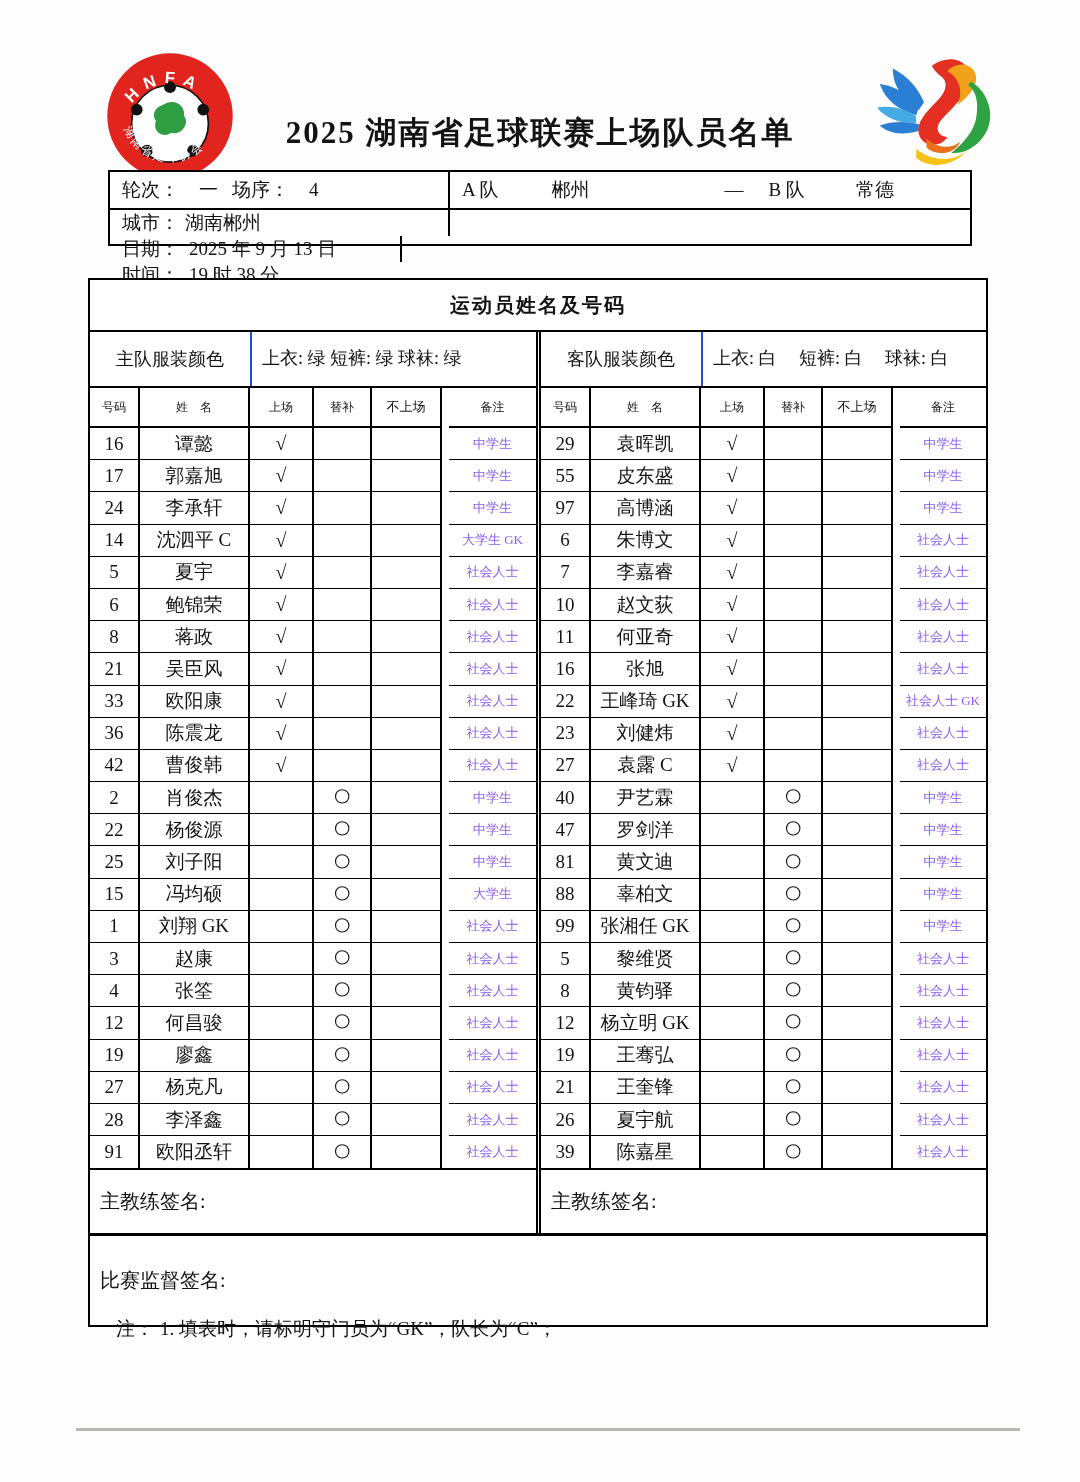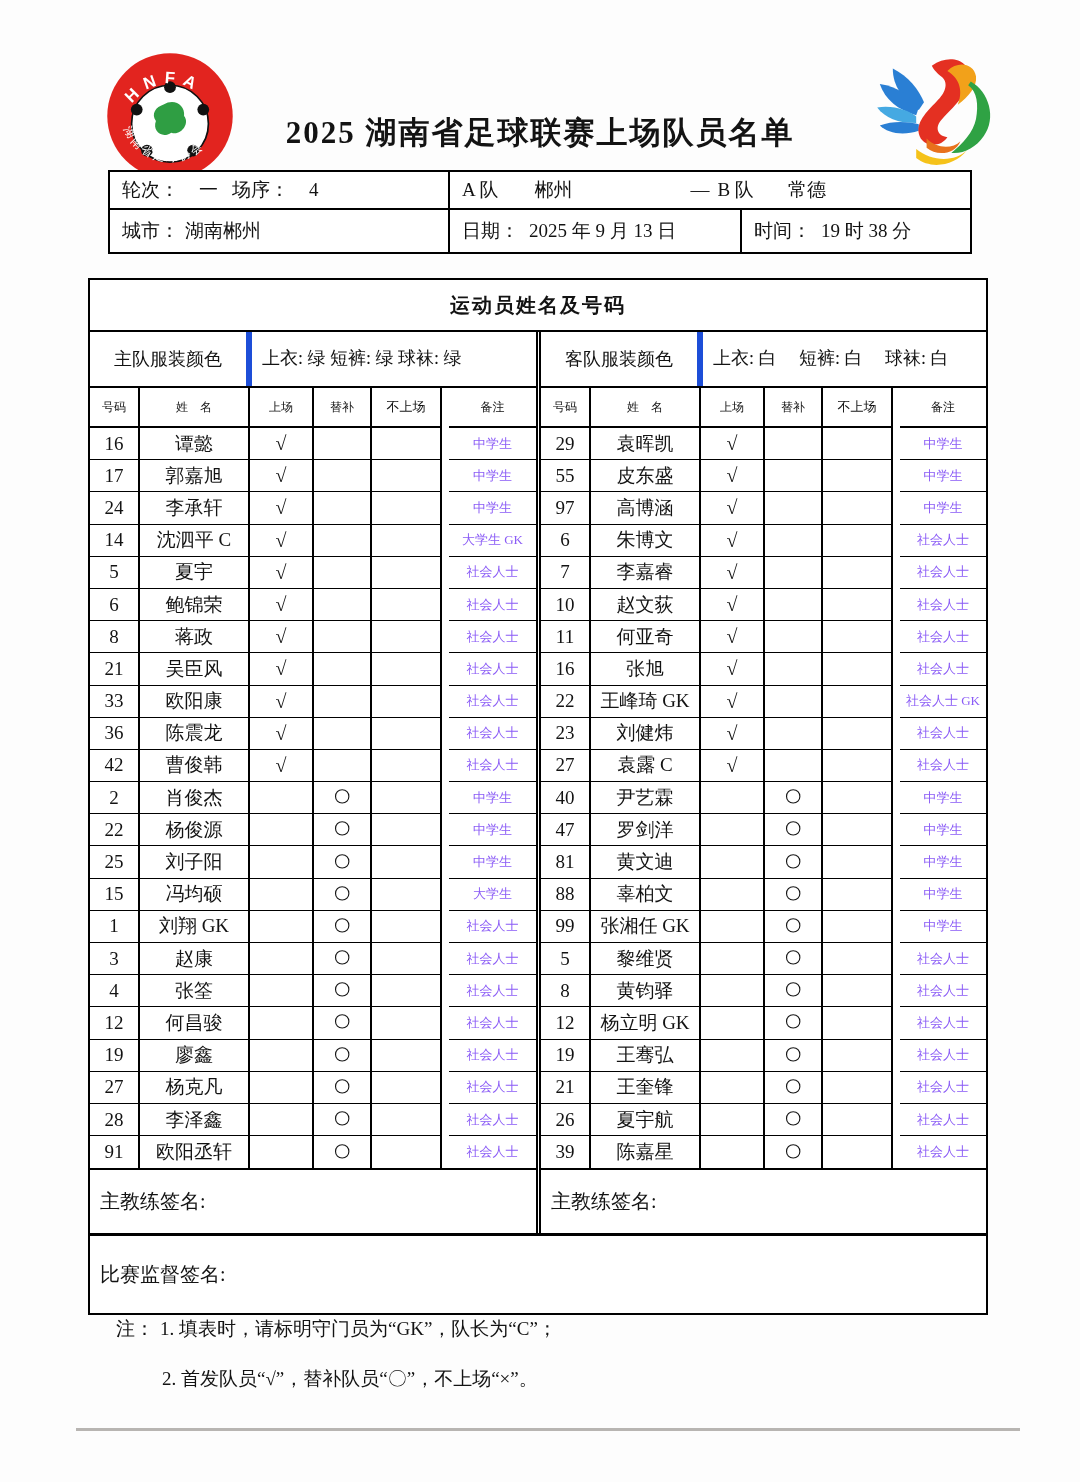--- a/index.html
+++ b/index.html
@@ -11,63 +11,63 @@
   
   .logo-left  { position:absolute; left:103px; top:52px;  width:134px; height:128px; }
   .logo-right { position:absolute; left:872px; top:40px;  width:130px; height:140px; }
   .doc-title  { position:absolute; left:0; top:112px; width:100%;
                 text-align:center; font-size:31px; font-weight:bold; letter-spacing:2px; }
   
   .info-table { position:absolute; left:108px; top:170px; width:864px;
                 border:2px solid #000; box-sizing:border-box; background:#fff; }
   .info-row { display:flex; box-sizing:border-box;text-align:right; }
   .info-row.r1 { height:38px; border-bottom:2px solid #000; }
-  .info-row.r2 { height:42px; }
+  .info-row.r2 { height:34px;flex-direction:column; }
   .info-cell { display:flex; align-items:center; box-sizing:border-box;
                font-size:19px; padding:0 12px; white-space:nowrap; }
   .cell-roundno { width:340px; border-right:2px solid #000; gap:14px; }
-  .cell-teams   { flex:1; gap:8px; }
+  .cell-teams   { flex:1; gap:25px; }
   .cell-city    { width:340px; border-right:2px solid #000; gap:6px; }
   .cell-date    { width:292px; border-right:2px solid #000; gap:10px; }
   .cell-time    { flex:1; gap:10px; }
   .iv { margin-left:6px; }
   .team-a-name { margin-left:28px; }
   .dash-sep { margin-left:110px; }
   .team-b-name { margin-left:26px; }
   
   .main-table { position:absolute; left:88px; top:278px; width:900px;
                 border:2px solid #000; box-sizing:border-box; background:#fff; }
   .mt-title { height:50px; line-height:50px; text-align:center;
               font-weight:bold; font-size:20px; border-bottom:2px solid #000; letter-spacing:2px; }
   .table-body { display:flex; }
   .half { width:446px; box-sizing:border-box; }
   .half.right { border-left:5px double #000; flex:1; }
   .kit-row { display:flex; height:56px; border-bottom:2px solid #000; box-sizing:border-box; }
-  .kit-label { width:162px; border-right:6px solid #1d4ed8; display:flex;
+  .kit-label { width:162px; border-right:2px solid #1d4ed8; display:flex;
                align-items:center; justify-content:center; font-size:18px; box-sizing:border-box; }
   .kit-value { flex:1; display:flex; align-items:center; padding:2px 10px;
                font-size:18px; line-height:1.3; box-sizing:border-box; }
   .head-grid, .rows-grid { display:grid;
                grid-template-columns:50px 110px 64px 58px 70px 1fr; }
   .head-grid .cell { height:40px; border-bottom:2px solid #000; font-size:12px; }
   .head-grid .cell:nth-child(5) { font-size:13px; }
   .rows-grid { grid-auto-rows:32.2px; }
   .cell { display:flex; align-items:center; justify-content:center;
           border-right:2px solid #000; box-sizing:border-box; overflow:hidden; white-space:nowrap; }
   .cell:nth-child(6n) { border-right:none;margin-left:7px; }
   .rows-grid .cell { border-bottom:1px solid #000; }
   .rows-grid .cell:nth-last-child(-n+6) { border-bottom:none; }
   .c-num   { font-size:19px; }
   .c-name  { font-size:19px; }
   .c-mark  { font-size:20px; }
   .c-sub   { font-size:16px; font-weight:700; }
   .c-remark{ font-size:13px; color:#8b5cf6; }
   .coach-row { height:65px; border-top:2px solid #000; display:flex;
                align-items:center; padding-left:10px; font-size:20px; box-sizing:border-box; }
-  .supervisor-row { border-top:3px solid #000; height:80px; display:flex;
+  .supervisor-row { border-top:3px solid #000; height:92px; display:flex;
                align-items:center; padding-left:10px; font-size:20px; box-sizing:border-box; }
   
   .notes { position:absolute; left:116px; top:1316px; font-size:19px; }
   .note-line1 { display:flex; gap:6px; }
   .note-line2 { margin-top:24px; margin-left:46px; }
   
   .footer-line { position:absolute; left:76px; top:1428px; width:944px; height:3px;
                  background:#b8b5b2; }
 </style>
 </head>
@@ -463,17 +463,16 @@
     </div>
 
     <div class="supervisor-row">比赛监督签名:</div>
   </div>
 
   <div class="notes">
     <div class="note-line1">
       <span>注：</span>
       <span>1. 填表时，请标明守门员为“GK”，队长为“C”；</span>
     </div>
-    <div class="note-line2">2. 首发队员“√”，替补队员“〇”，不上场“×”。</div>
   </div>
 
   <div class="footer-line"></div>
 </div>
 
 </body></html>

